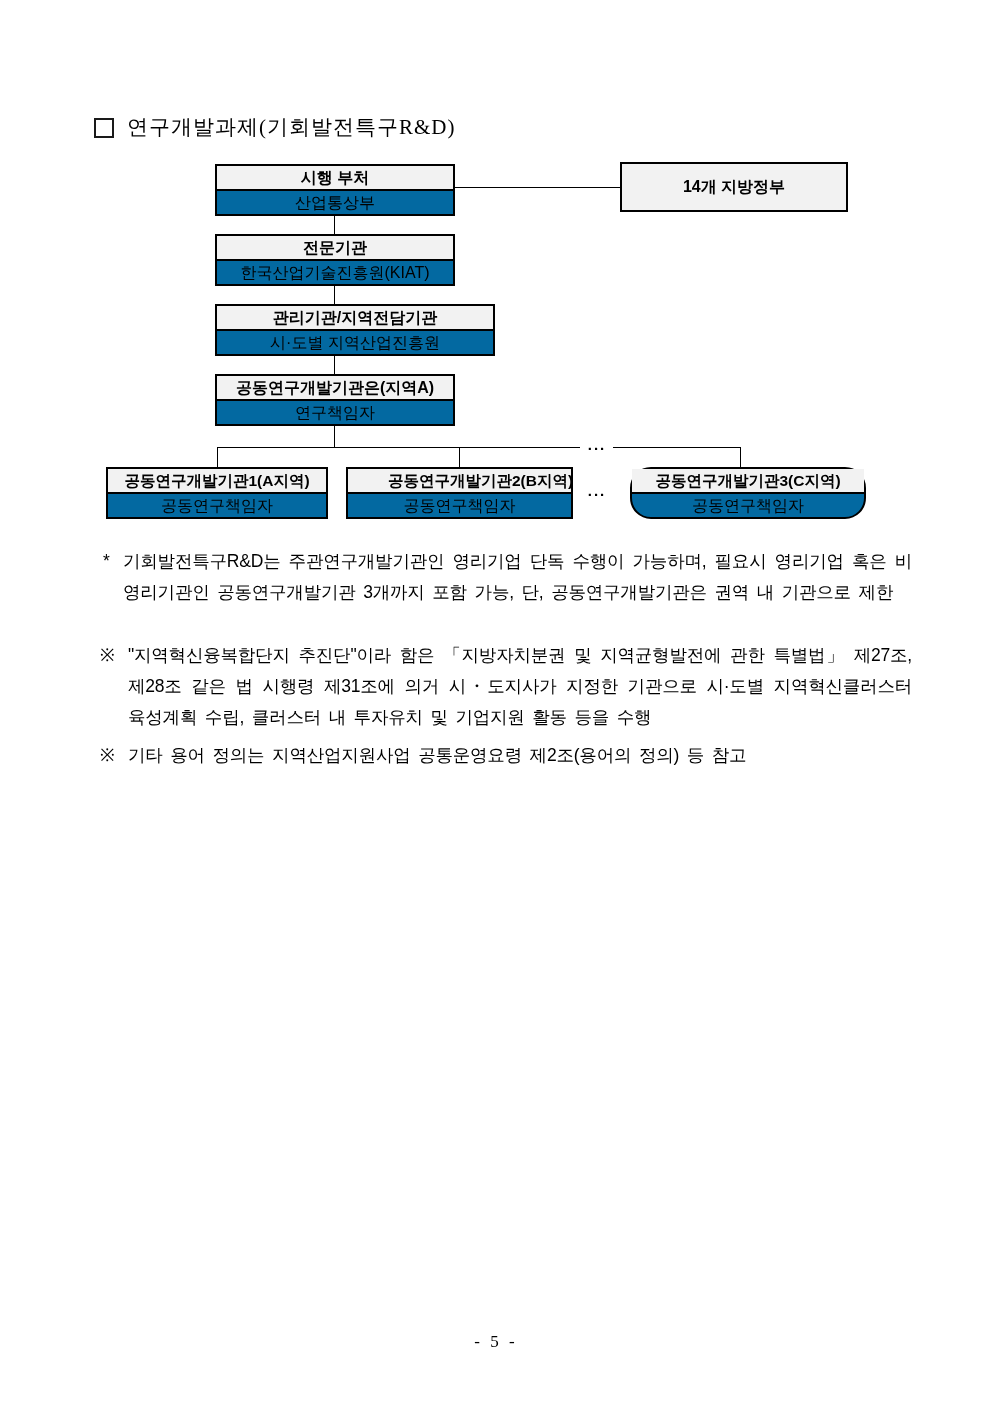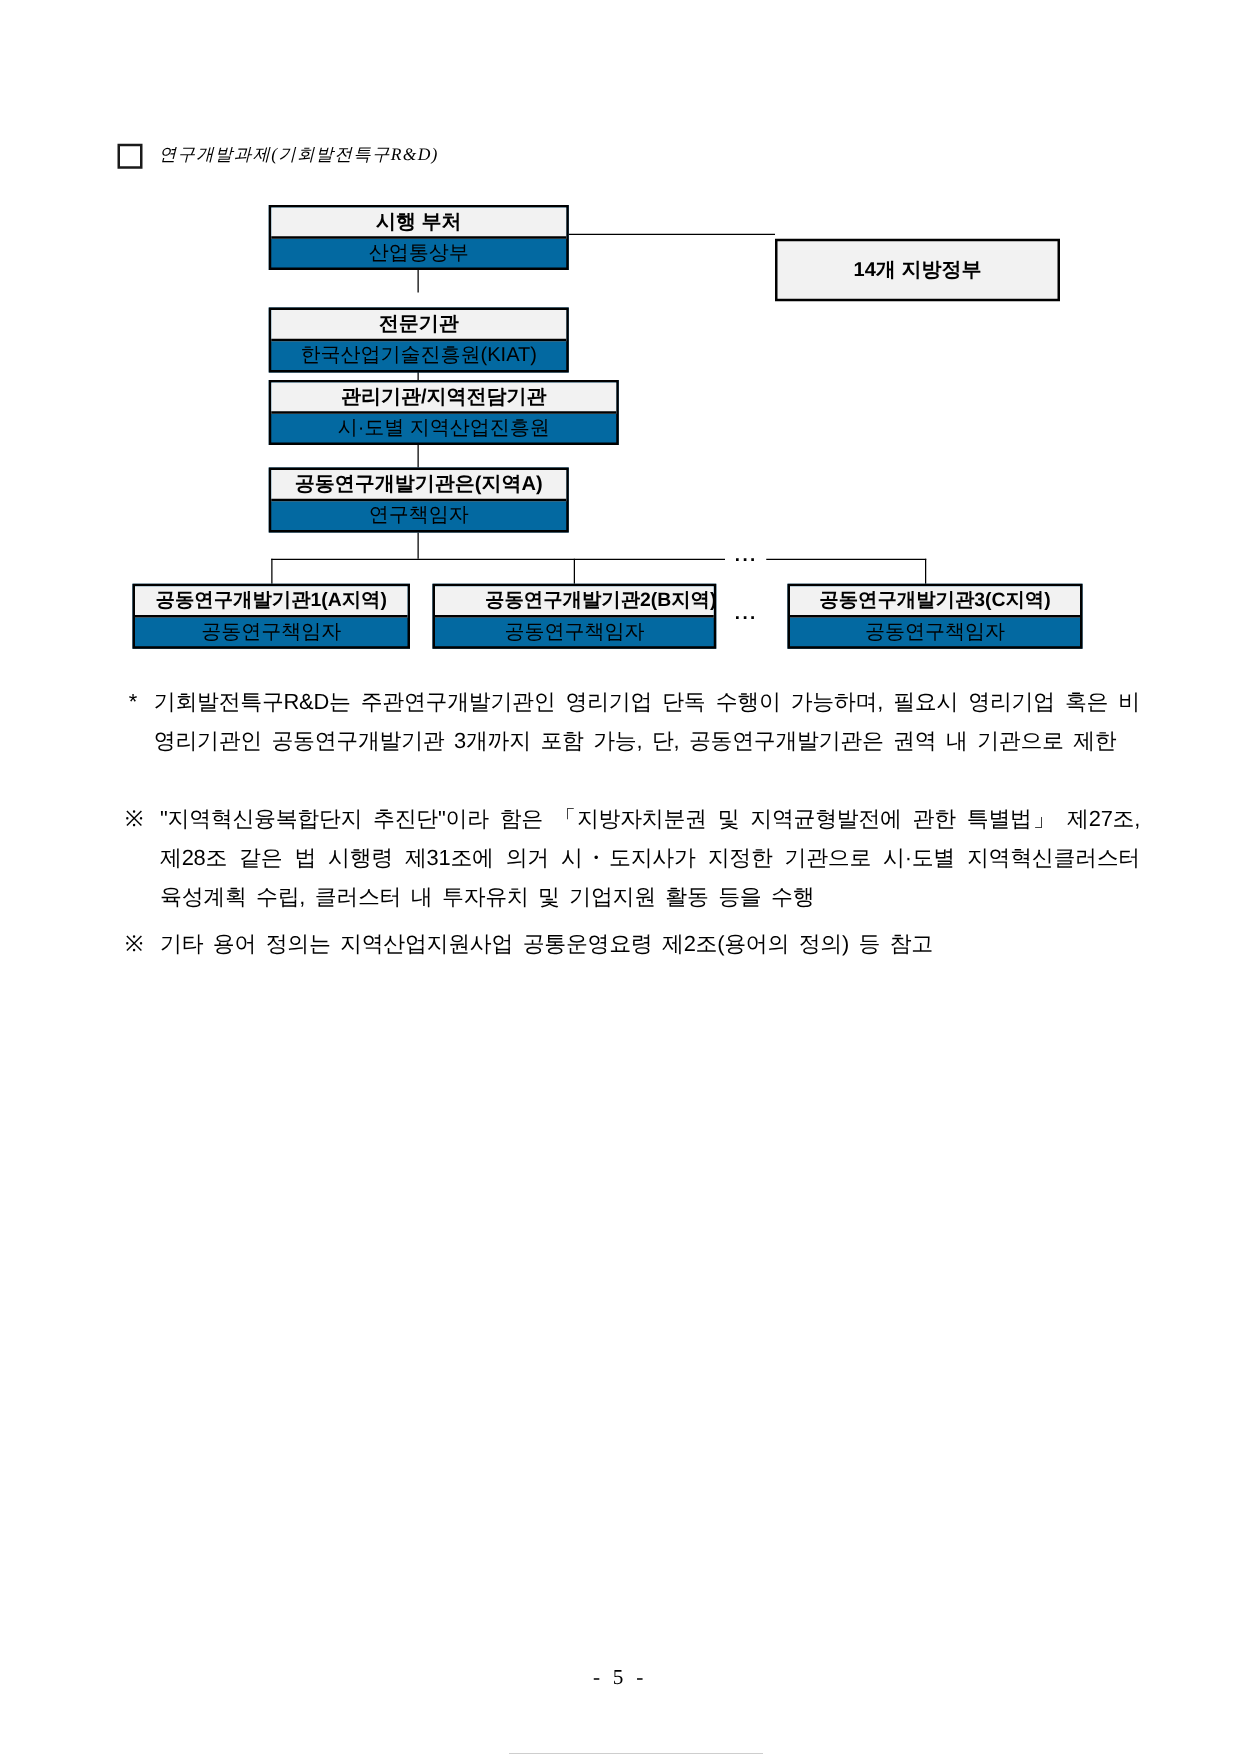--- a/index.html
+++ b/index.html
@@ -15,24 +15,23 @@
   }
 
   
   .doc-title {
     position: absolute;
     left: 94px;
     top: 113px;
     display: flex;
     align-items: center;
     font-family: "Liberation Serif", serif;
-    font-size: 14px;
+    font-size: 21px;
     letter-spacing: 1px;
     white-space: nowrap;
-    font-style: italic;
   }
   .checkbox {
     width: 16px;
     height: 16px;
     border: 2px solid #1a1a1a;
     display: inline-block;
     margin-right: 13px;
     margin-top: 2px;
   }
 
@@ -61,21 +60,20 @@
     font-size: 16px;
     white-space: nowrap;
   }
   .node.single {
     background: #f2f2f2;
     display: flex;
     align-items: center;
     justify-content: center;
     font-weight: bold;
     font-size: 16px;
-    margin-top: 29px;
   }
   .hline, .vline { position: absolute; background: #000; }
   .hline { height: 1px; }
   .vline { width: 1px; }
   .ellipsis {
     position: absolute;
     font-size: 15px;
     font-weight: bold;
     letter-spacing: 2px;
     line-height: 15px;
@@ -142,21 +140,21 @@
 
     <div class="node" style="left:215px;top:164px;width:240px;">
       <div class="hdr">시행 부처</div>
       <div class="val">산업통상부</div>
     </div>
 
     <div class="node single" style="left:620px;top:162px;width:228px;height:50px;">
       <span>14개 지방정부</span>
     </div>
 
-    <div class="node" style="left:215px;top:234px;width:240px;margin-top:12px;">
+    <div class="node" style="left:215px;top:234px;width:240px;">
       <div class="hdr">전문기관</div>
       <div class="val">한국산업기술진흥원(KIAT)</div>
     </div>
 
     <div class="node" style="left:215px;top:304px;width:280px;">
       <div class="hdr">관리기관/지역전담기관</div>
       <div class="val">시·도별 지역산업진흥원</div>
     </div>
 
     <div class="node" style="left:215px;top:374px;width:240px;">
@@ -167,21 +165,21 @@
     <div class="node" style="left:106px;top:467px;width:222px;">
       <div class="hdr" style="font-size:15.5px;">공동연구개발기관1(A지역)</div>
       <div class="val">공동연구책임자</div>
     </div>
 
     <div class="node" style="left:346px;top:467px;width:227px;">
       <div class="hdr" style="font-size:15.5px;padding-left:40px;">공동연구개발기관2(B지역)</div>
       <div class="val">공동연구책임자</div>
     </div>
 
-    <div class="node" style="left:630px;top:467px;width:236px;">
+    <div class="node" style="left:630px;top:467px;width:236px;border-radius:21px;">
       <div class="hdr" style="font-size:15.5px;">공동연구개발기관3(C지역)</div>
       <div class="val">공동연구책임자</div>
     </div>
 
   </div>
 
   <div class="note note-star" style="top:546px;">
     <span class="marker">*</span>
     <span>기회발전특구R&amp;D는 주관연구개발기관인 영리기업 단독 수행이 가능하며, 필요시 영리기업 혹은 비영리기관인 공동연구개발기관 3개까지 포함 가능, 단, 공동연구개발기관은 권역 내 기관으로 제한</span>
   </div>

